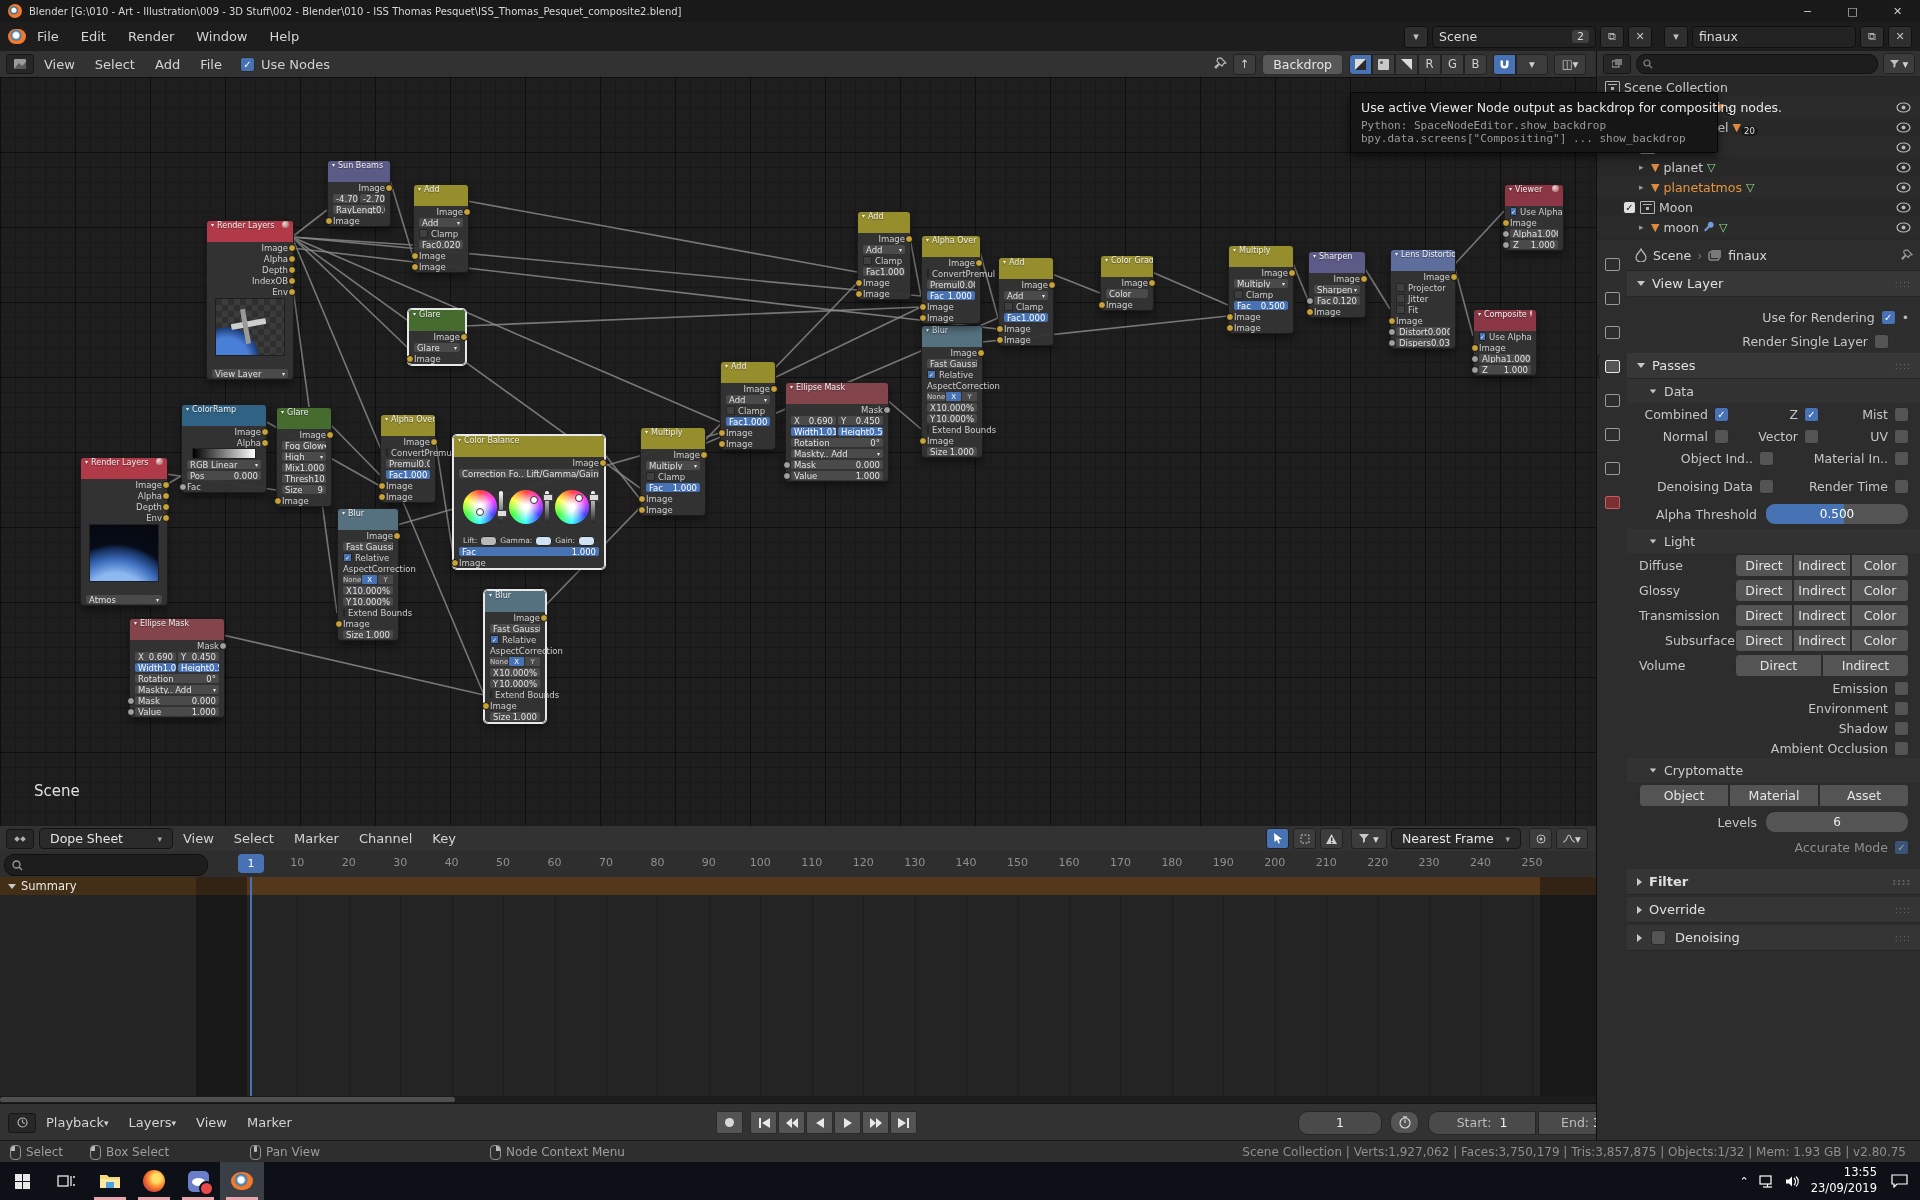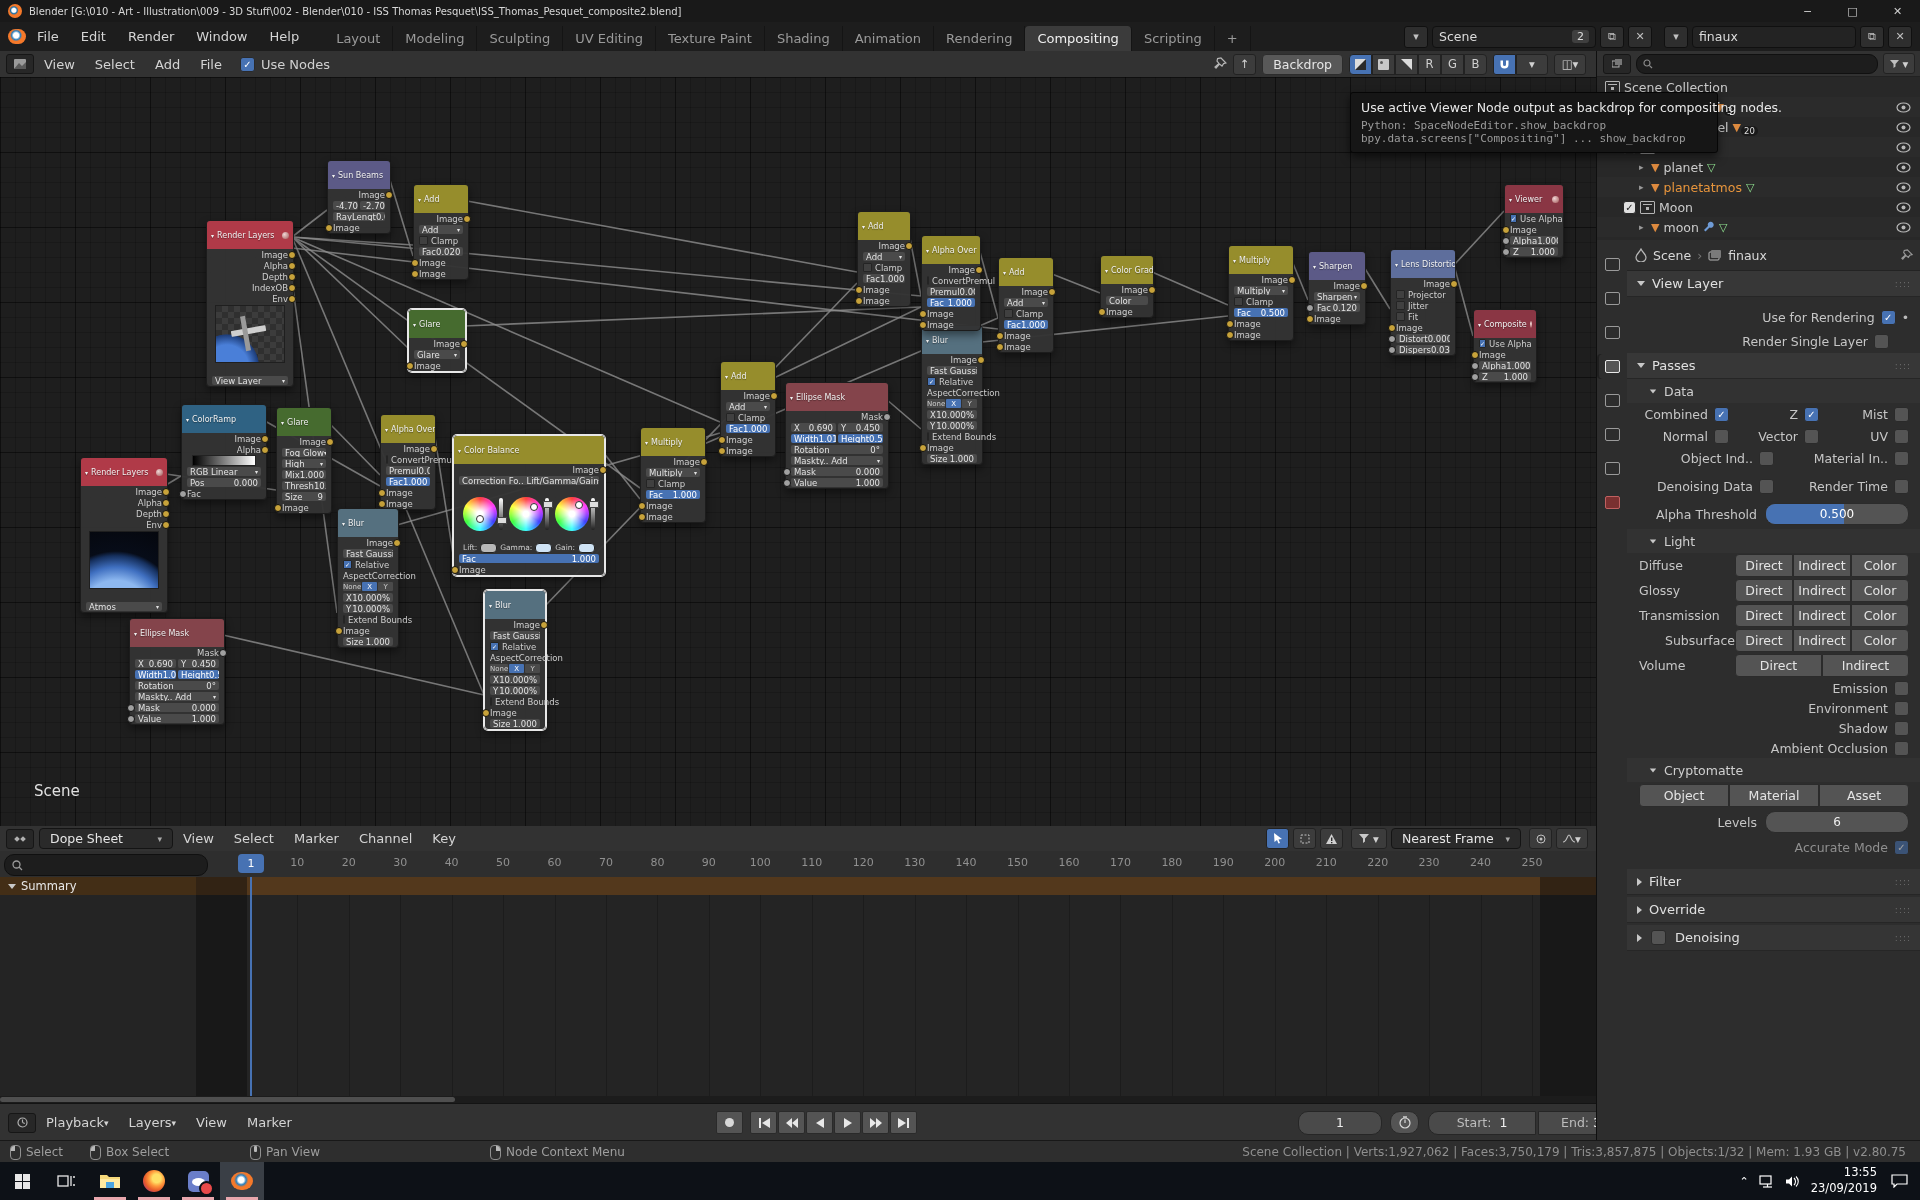--- a/index.html
+++ b/index.html
@@ -44,21 +44,21 @@
     background-image:
       linear-gradient(rgba(0,0,0,.38) 1px,transparent 1px),
       linear-gradient(90deg,rgba(0,0,0,.38) 1px,transparent 1px),
       linear-gradient(rgba(0,0,0,.18) 1px,transparent 1px),
       linear-gradient(90deg,rgba(0,0,0,.18) 1px,transparent 1px);
     background-size:75px 75px,75px 75px,15px 15px,15px 15px;}
   #wires{position:absolute;left:0;top:0;width:1596px;height:749px;}
   .node{position:absolute;background:rgba(51,51,51,.96);border:1px solid #1c1c1c;border-radius:4px;
         font-size:8.5px;color:#cfcfcf;box-shadow:0 4px 8px rgba(0,0,0,.45);}
   .node.sel{border-color:#e8e8e8;box-shadow:0 0 0 1px #e8e8e8,0 4px 8px rgba(0,0,0,.45);}
-  .node .hd{height:28px;border-radius:3px 3px 0 0;display:flex;align-items:center;padding:0 4px;gap:3px;
+  .node .hd{height:21px;border-radius:3px 3px 0 0;display:flex;padding:0 4px;gap:3px;
         font-size:8px;color:#f0f0f0;text-shadow:0 1px 1px rgba(0,0,0,.4);white-space:nowrap;overflow:hidden;}
   .node .hd .caret{font-size:6px;}
   .node .hd .hicon{margin-left:auto;width:7px;height:7px;border-radius:50%;background:radial-gradient(circle at 35% 35%,#f0d5d5,#a05656);}
   .nr{height:11px;display:flex;align-items:center;padding:0 5px;position:relative;white-space:nowrap;}
   .nr .dot{position:absolute;width:6px;height:6px;border-radius:50%;border:1px solid #101010;top:2px;}
   .nr .dot.od{right:-3px;} .nr .dot.id{left:-3px;}
   .dot.sy{background:#c7a23a;} .dot.sg{background:#a0a0a0;}
   .nr.outr{justify-content:flex-end;}
   .fld{flex:1;background:#4a4a4a;border-radius:2px;height:9px;display:flex;align-items:center;justify-content:space-between;padding:0 3px;color:#e2e2e2;overflow:hidden;}
   .fld.blue{background:#4772b3;color:#fff;}
@@ -188,33 +188,20 @@
 
 <div id="topbar" class="abs">
   <div id="blogo2"></div>
   <div id="topmenus" class="flex">
       <div class="menu-item">File</div>
       <div class="menu-item">Edit</div>
       <div class="menu-item">Render</div>
       <div class="menu-item">Window</div>
       <div class="menu-item">Help</div>
     </div>
-  <div id="tabs">
-      <div class="tab">Layout</div>
-      <div class="tab">Modeling</div>
-      <div class="tab">Sculpting</div>
-      <div class="tab">UV Editing</div>
-      <div class="tab">Texture Paint</div>
-      <div class="tab">Shading</div>
-      <div class="tab">Animation</div>
-      <div class="tab">Rendering</div>
-      <div class="tab active">Compositing</div>
-      <div class="tab">Scripting</div>
-      <div class="tab">+</div>
-    </div>
   <div id="scenewidgets">
     <div class="iconbtn">▾</div>
     <div class="widgetfield" style="width:150px;">
       <span>Scene</span>
       <span class="countbadge" style="margin-left:auto;">2</span>
     </div>
     <div class="iconbtn">⧉</div>
     <div class="iconbtn">✕</div>
     <div class="iconbtn" style="margin-left:8px;">▾</div>
     <div class="widgetfield" style="width:150px;">
@@ -1646,21 +1633,21 @@
         </div>
         <div class="prow" style="padding: 0px 12px; height: 26px;">
           <span style="width: 118px; text-align: right; margin-right: 8px;">Levels</span>
           <div class="pfield2" style="flex: 1 1 0%;">6</div>
         </div>
         <div class="prow" style="padding: 0px 12px; height: 24px;">
           <span style="margin-left: auto; color: rgb(143, 143, 143);">Accurate Mode</span>
           <span class="cb checked" style="margin-left: 6px; opacity: 0.55;">✓</span>
         </div>
         <div style="height: 8px;"></div>
-        <div class="phdr" style="background: rgb(53, 53, 53); margin-top: 2px;">
+        <div class="phdr" style="background: rgb(53, 53, 53); margin-top: 2px; font-weight: bold;">
           <span class="caret-r"></span>
           <span>Filter</span>
           <span class="dots">::::</span>
         </div>
         <div class="phdr" style="background: rgb(53, 53, 53); margin-top: 2px;">
           <span class="caret-r"></span>
           <span>Override</span>
           <span class="dots">::::</span>
         </div>
         <div class="phdr" style="background: rgb(53, 53, 53); margin-top: 2px;">

